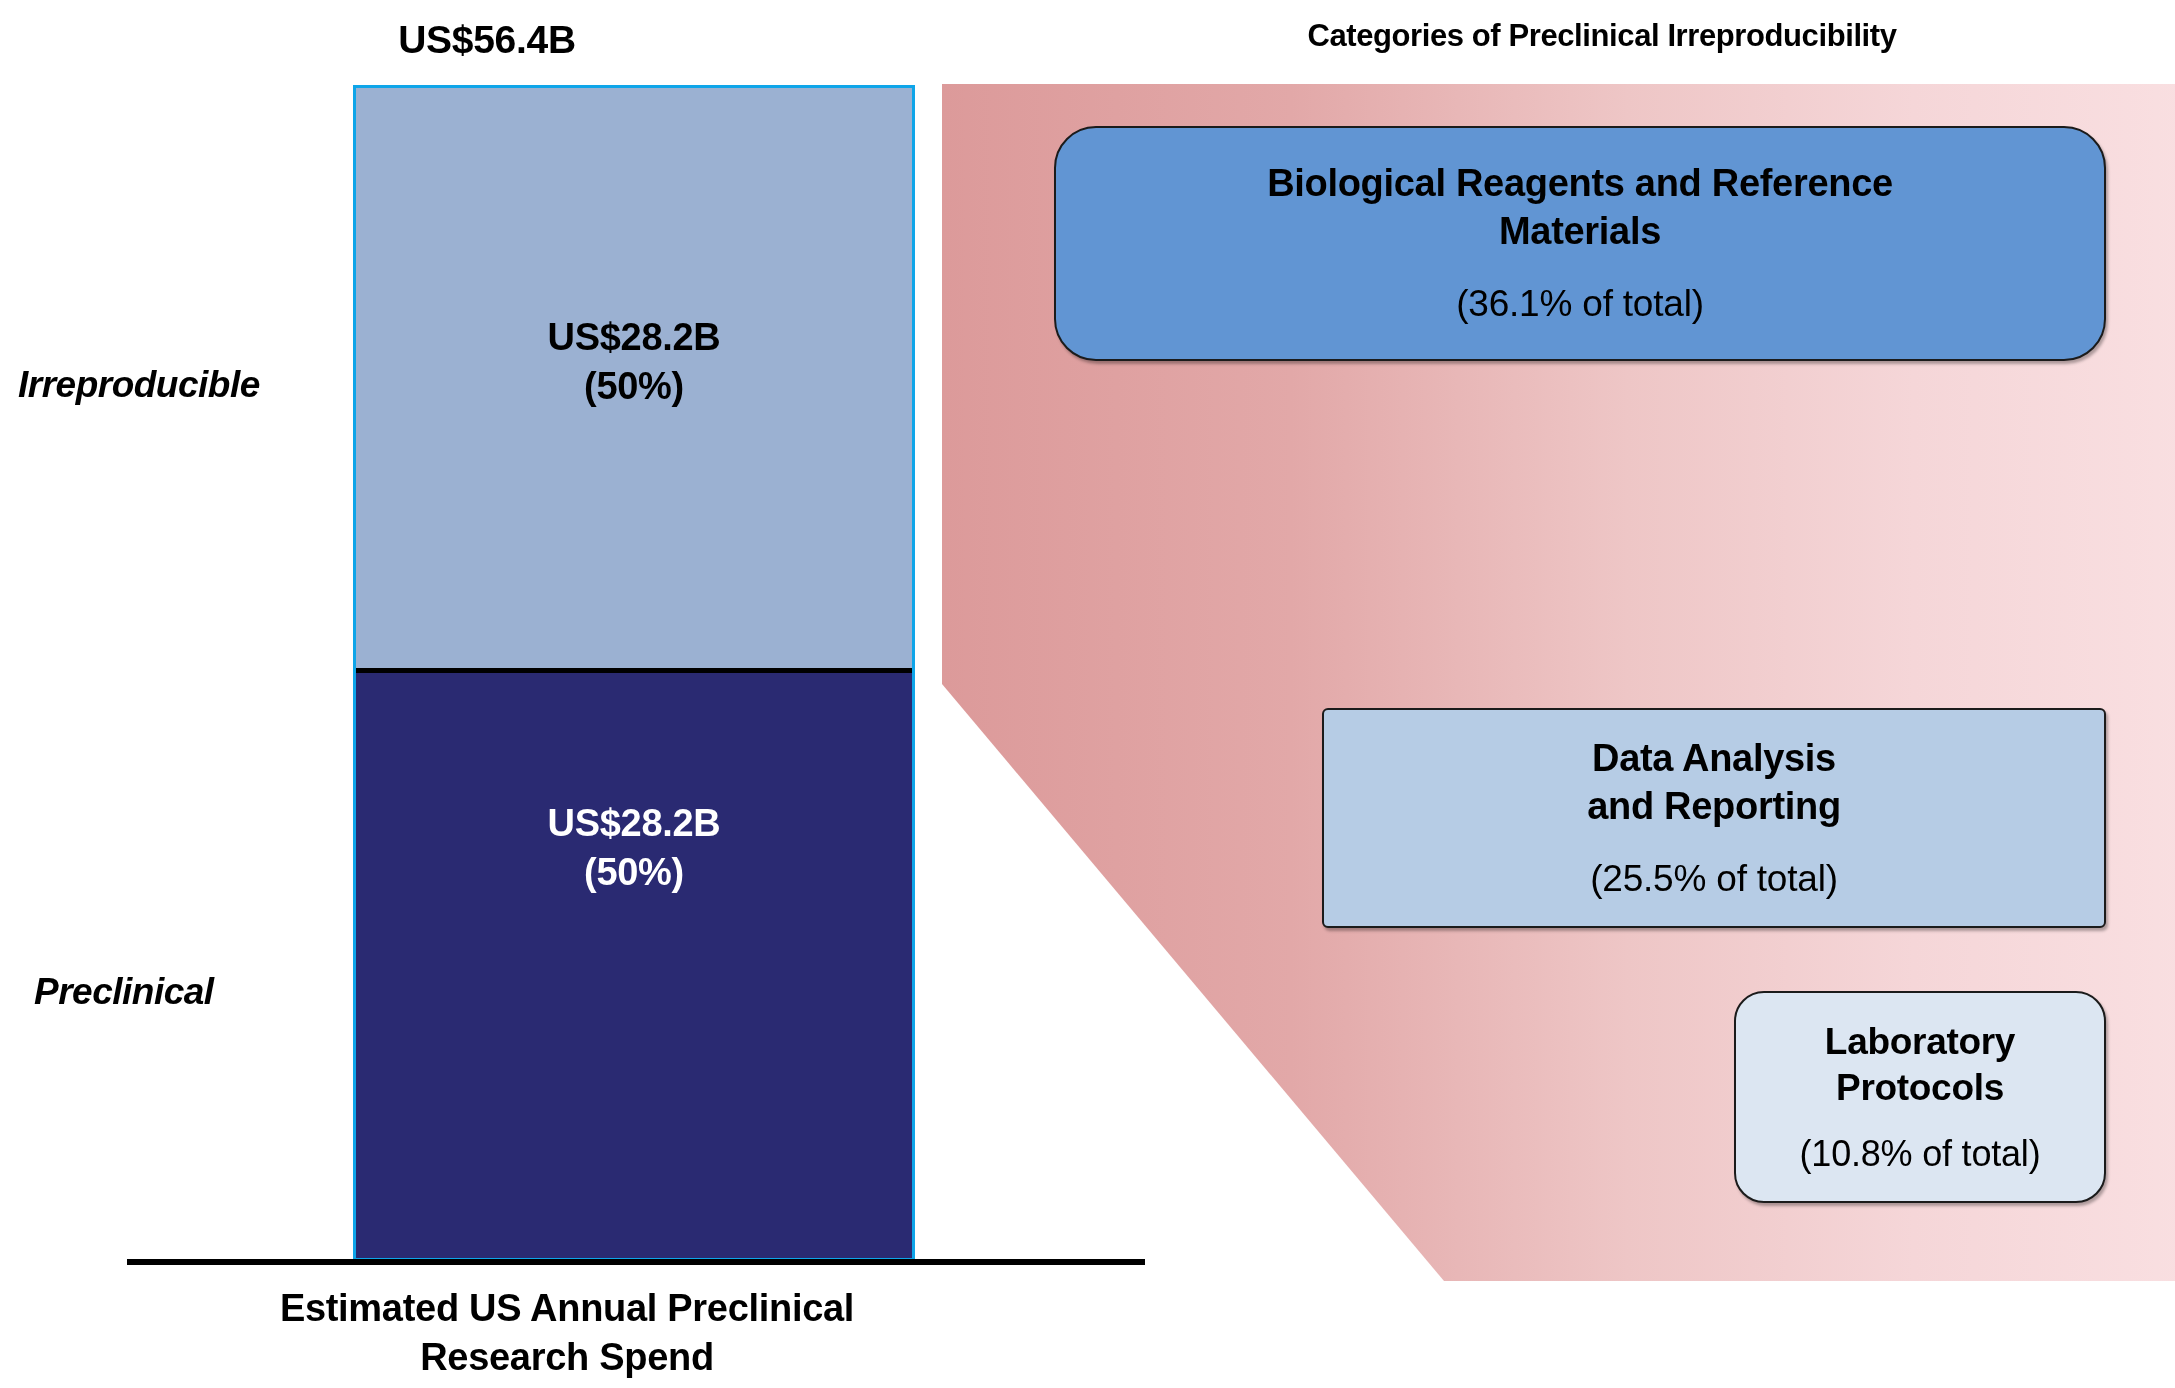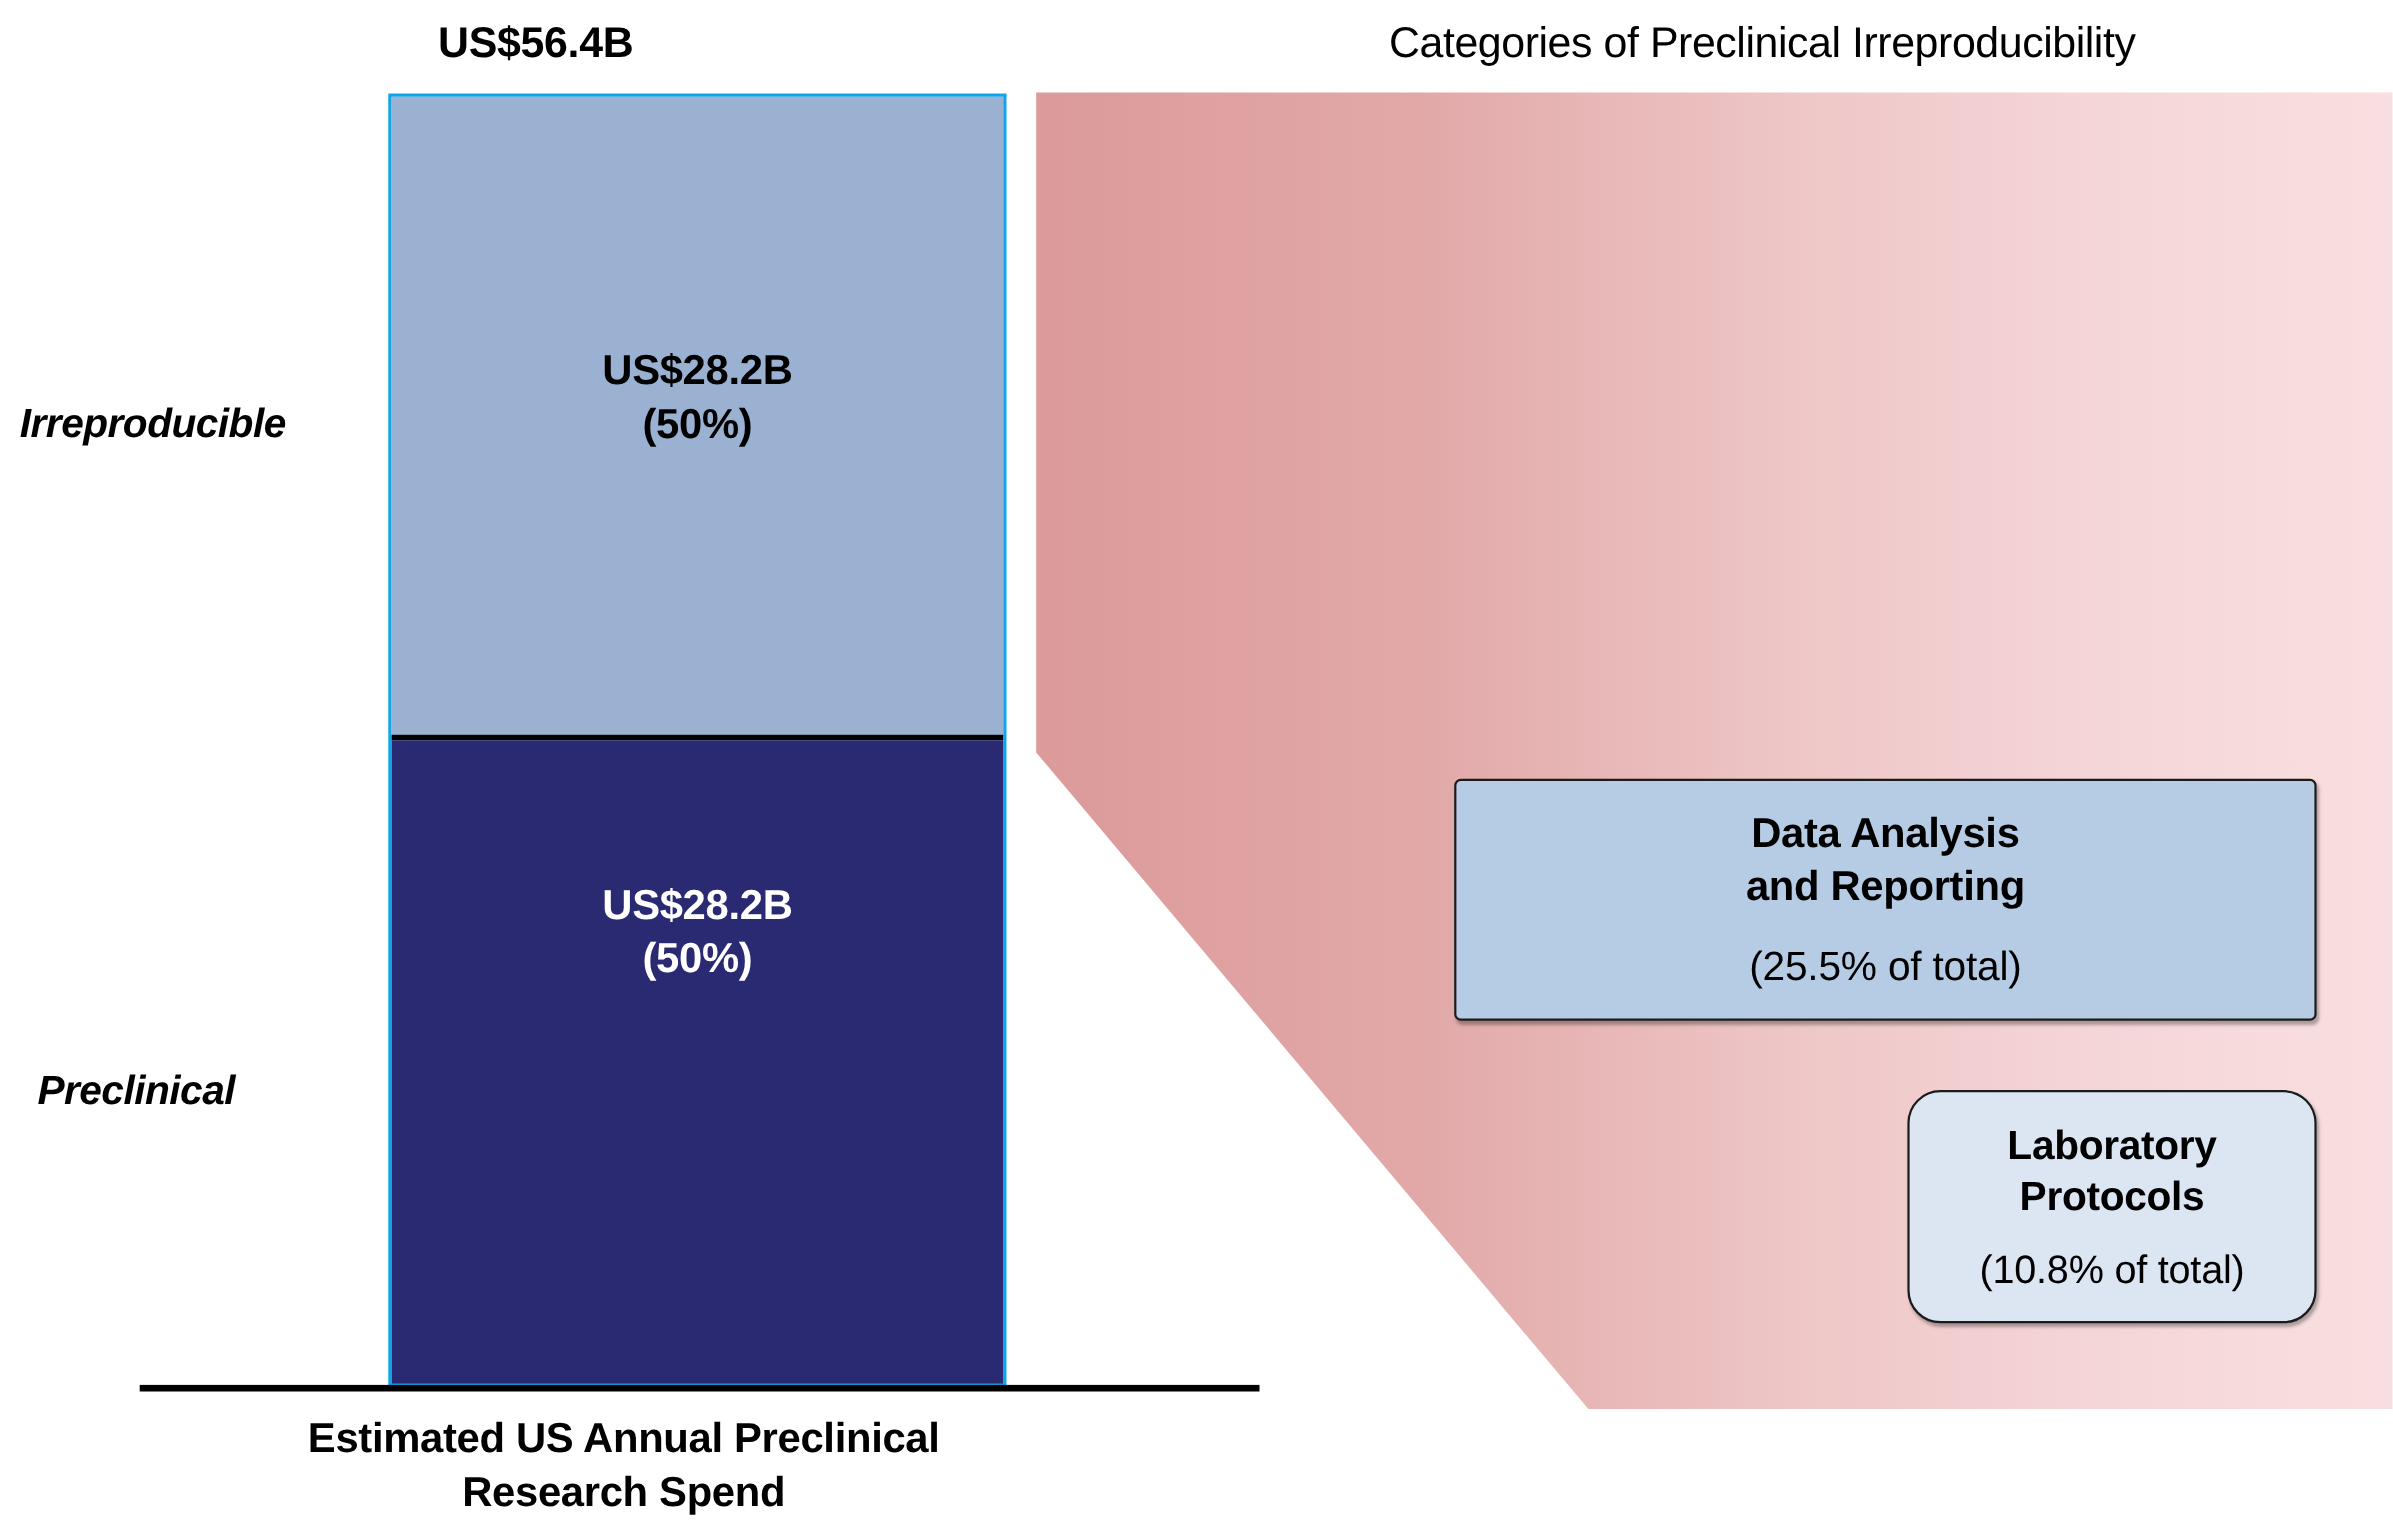--- a/index.html
+++ b/index.html
@@ -114,22 +114,22 @@
     letter-spacing: -0.3px;
   }
 
   
   .right-title {
     position: absolute;
     left: 1020px;
     top: 2px;
     width: 1140px;
     text-align: center;
-    font-size: 39px;
-    font-weight: normal;
+    font-size: 31px;
+    font-weight: bold;
     color: #000000;
     letter-spacing: -0.4px;
   }
 
   #wedge {
     position: absolute;
     left: 0; top: 0;
     width: 2175px;
     height: 1388px;
     pointer-events: none;
@@ -224,20 +224,27 @@
     </div>
 
   </div>
 
   <div class="axis-line"></div>
 
   <div class="axis-caption">Estimated US Annual Preclinical Research Spend</div>
 
   <div class="right-title">Categories of Preclinical Irreproducibility</div>
 
+  <div class="cat-box cat-box-1">
+    <div class="cat-name">
+      <span>Biological Reagents and Reference</span><br>
+      <span>Materials</span>
+    </div>
+    <div class="cat-pct">(36.1% of total)</div>
+  </div>
 
 
   <div class="cat-box cat-box-3">
     <div class="cat-name">
       <span>Data Analysis</span><br>
       <span>and Reporting</span>
     </div>
     <div class="cat-pct">(25.5% of total)</div>
   </div>
 

